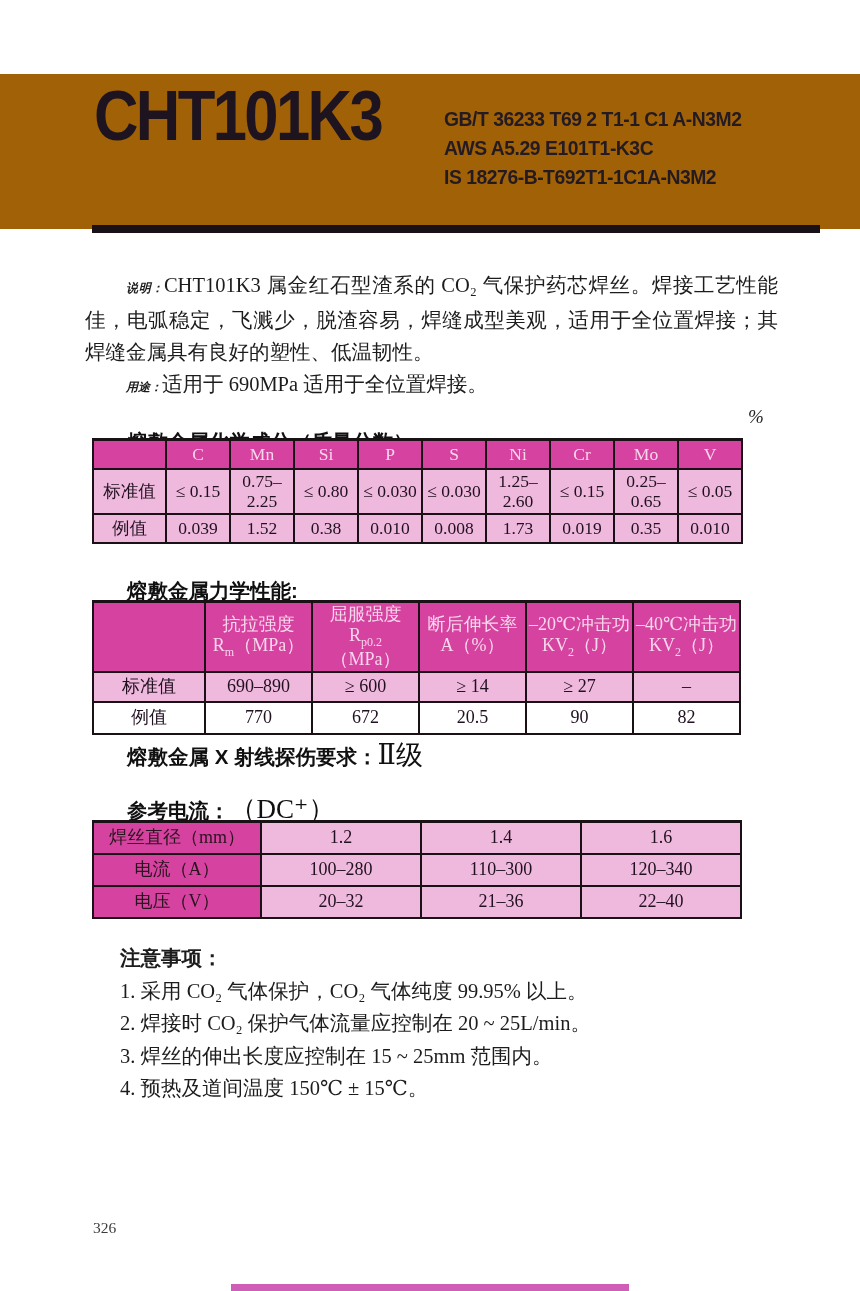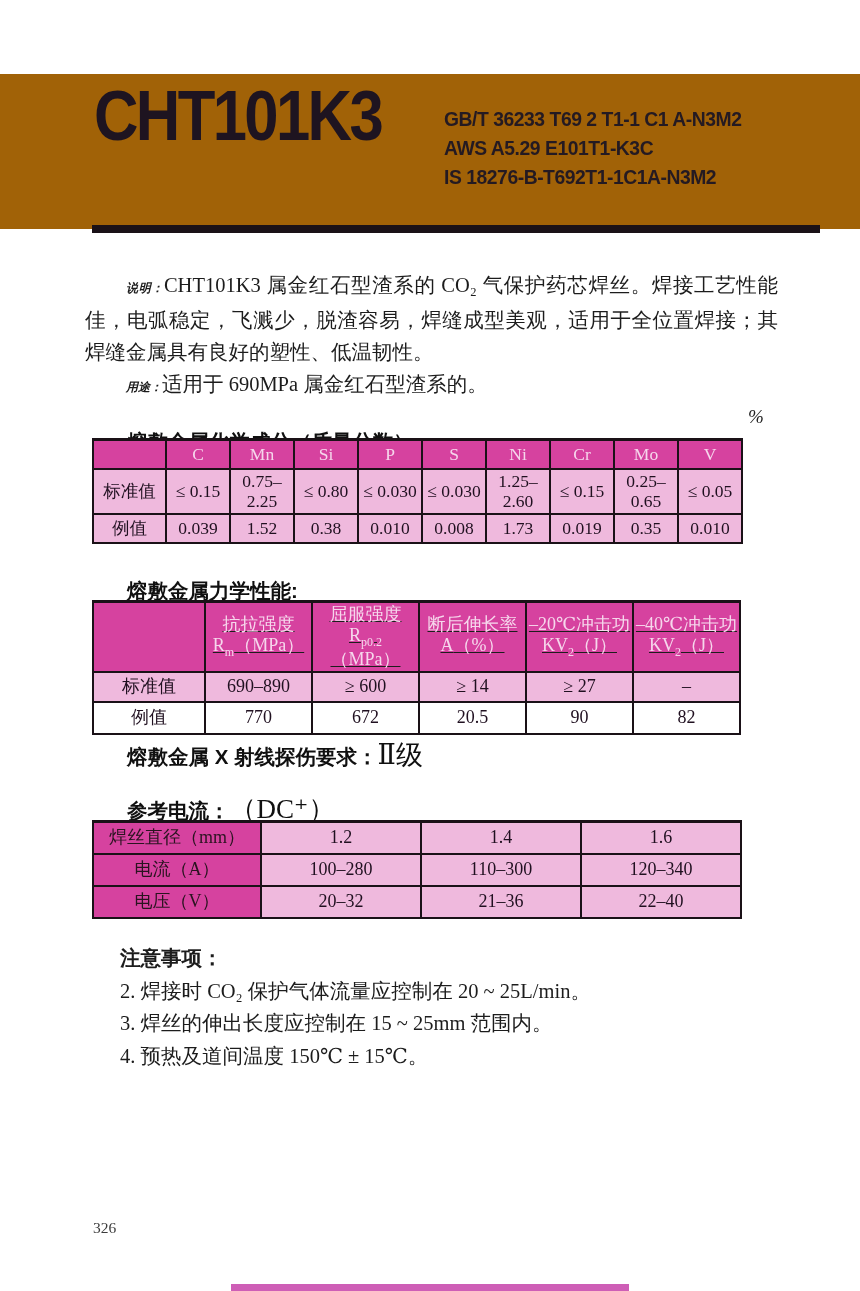--- a/index.html
+++ b/index.html
@@ -57,21 +57,21 @@
   .tbl td.hd { background:#d6429f; color:#f6d7ec; }
   .tbl sub { font-size:12px; }
 
   .chem { top:438px; width:649px; border-top:3px solid #1a1117; }
   .chem tr.h1  { height:29px; }
   .chem tr.std { height:45px; }
   .chem tr.ex  { height:29px; }
 
   .mech { top:600px; width:647px; border-top:3px solid #1a1117; }
   .mech td { font-size:18px; }
-  .mech tr.h1  { height:50px;text-decoration:underline; }
+  .mech tr.h1  { height:50px; }
   .mech tr.std { height:30px; }
   .mech tr.ex  { height:32px; }
   .mech tr.ex td { background:#ffffff; }
 
   .cur { top:820px; width:648px; border-top:3px solid #1a1117; }
   .cur td { font-size:18px; height:32px; }
   .cur td.lbl { background:#d6429f; color:#2a1420;font-family:Liberation Serif, serif; }
 
   
   .notes { position:absolute; left:120px; top:942px; width:662px; font-size:20.5px; line-height:32.5px; color:#1c1c1c; }
@@ -89,21 +89,21 @@
   <div class="stds">
     <div>GB/T 36233 T69 2 T1-1 C1 A-N3M2</div>
     <div>AWS A5.29 E101T1-K3C</div>
     <div>IS 18276-B-T692T1-1C1A-N3M2</div>
   </div>
 </div>
 <div class="rule"></div>
 
 <div class="desc">
   <p><span class="blabel">说明：</span><span>CHT101K3 属金红石型渣系的 CO₂ 气保护药芯焊丝。焊接工艺性能佳，电弧稳定，飞溅少，脱渣容易，焊缝成型美观，适用于全位置焊接；其焊缝金属具有良好的塑性、低温韧性。</span></p>
-  <p><span class="blabel">用途：</span><span>适用于 690MPa 属金红石型渣系的。</span></p>
+  <p><span class="blabel">用途：</span><span>适用于 690MPa 适用于全位置焊接。</span></p>
 </div>
 
 <div class="sec-title t-chem">熔敷金属化学成分（质量分数）:</div>
 <div class="unit">%</div>
 
 <table class="tbl chem">
   <colgroup>
     <col style="width:73px">
       <col style="width:64px">
       <col style="width:64px">
@@ -222,19 +222,20 @@
     <td class="lbl">电压（V）</td>
     <td>20–32</td>
     <td>21–36</td>
     <td>22–40</td>
   </tr>
 </tbody>
   </table>
 
 <div class="notes">
   <div class="ntitle">注意事项：</div>
+  <div>1. 采用 CO₂ 气体保护，CO₂ 气体纯度 99.95% 以上。</div>
   <div>2. 焊接时 CO₂ 保护气体流量应控制在 20 ~ 25L/min。</div>
   <div>3. 焊丝的伸出长度应控制在 15 ~ 25mm 范围内。</div>
   <div>4. 预热及道间温度 150℃ ± 15℃。</div>
 </div>
 
 <div class="pgnum">326</div>
 <div class="bottom-bar"></div>
 
 </body></html>

